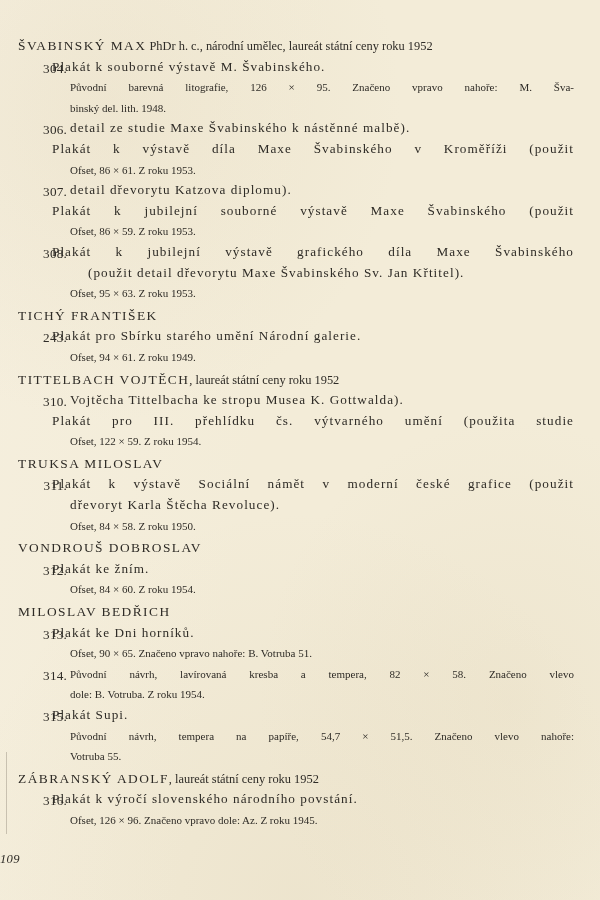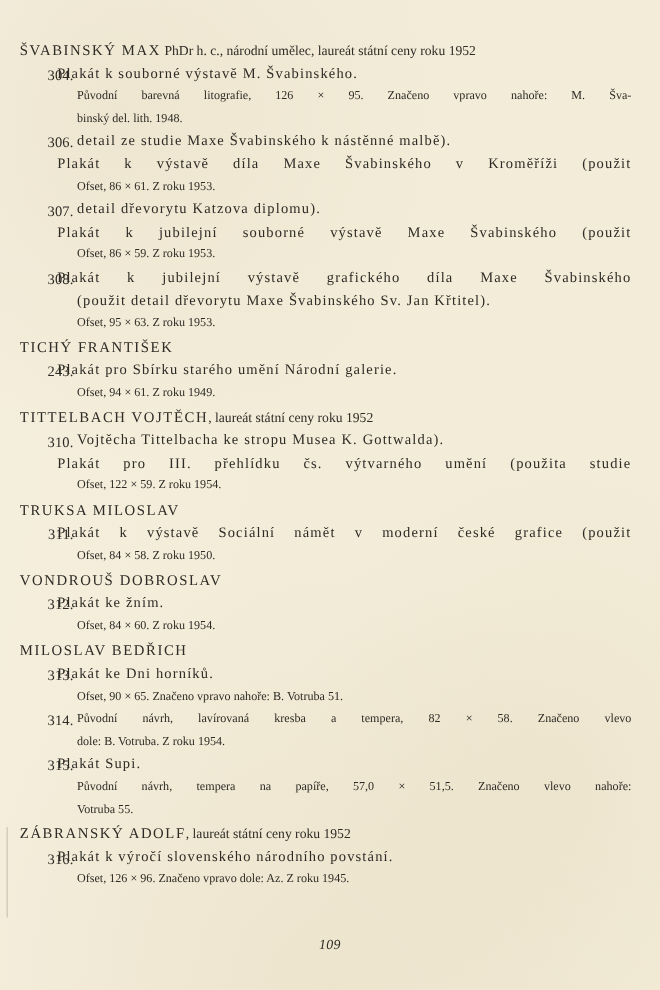--- a/index.html
+++ b/index.html
@@ -107,21 +107,21 @@
   }
   
   .entry-title.justify-full,
   .entry-desc.justify-full { text-align-last: justify; }
 
   #page-number {
     position: absolute;
     left: 0;
     top: 852px;
     width: 600px;
-    text-align: center;
+    text-align: left;
     font-style: italic;
     font-size: 12.6px;
     letter-spacing: .3px;
   }
 </style>
 </head>
 <body>
 
 <div id="page">
   <div id="paper-texture"></div>
@@ -144,21 +144,21 @@
         </div>
         <div class="entry">
           <div class="entry-number">307.</div>
           <div class="entry-title" style="text-indent: 0px;">detail dřevorytu Katzova diplomu).</div>
           <div class="entry-title justify-full">Plakát k jubilejní souborné výstavě Maxe Švabinského (použit</div>
           <div class="entry-desc">Ofset, 86 × 59. Z roku 1953.</div>
         </div>
         <div class="entry">
           <div class="entry-number">308.</div>
           <div class="entry-title justify-full">Plakát k jubilejní výstavě grafického díla Maxe Švabinského</div>
-          <div class="entry-title" style="text-indent: 0px;">(použit detail dřevorytu Maxe Švabinského Sv. Jan Křtitel).</div>
+          <div class="entry-title" style="text-indent: 0px; margin-left: 18px;">(použit detail dřevorytu Maxe Švabinského Sv. Jan Křtitel).</div>
           <div class="entry-desc">Ofset, 95 × 63. Z roku 1953.</div>
         </div>
       </div>
       <div class="artist-block">
         <div class="artist-heading"><span>TICHÝ FRANTIŠEK</span></div>
         <div class="entry">
           <div class="entry-number">243.</div>
           <div class="entry-title">Plakát pro Sbírku starého umění Národní galerie.</div>
           <div class="entry-desc">Ofset, 94 × 61. Z roku 1949.</div>
         </div>
@@ -170,20 +170,21 @@
           <div class="entry-title" style="text-indent: 0px;">Vojtěcha Tittelbacha ke stropu Musea K. Gottwalda).</div>
           <div class="entry-title justify-full">Plakát pro III. přehlídku čs. výtvarného umění (použita studie</div>
           <div class="entry-desc">Ofset, 122 × 59. Z roku 1954.</div>
         </div>
       </div>
       <div class="artist-block">
         <div class="artist-heading"><span>TRUKSA MILOSLAV</span></div>
         <div class="entry">
           <div class="entry-number">311.</div>
           <div class="entry-title justify-full">Plakát k výstavě Sociální námět v moderní české grafice (použit</div>
+          <div class="entry-title" style="text-indent: 0px;">dřevoryt Karla Štěcha Revoluce).</div>
           <div class="entry-desc">Ofset, 84 × 58. Z roku 1950.</div>
         </div>
       </div>
       <div class="artist-block">
         <div class="artist-heading"><span>VONDROUŠ DOBROSLAV</span></div>
         <div class="entry">
           <div class="entry-number">312.</div>
           <div class="entry-title">Plakát ke žním.</div>
           <div class="entry-desc">Ofset, 84 × 60. Z roku 1954.</div>
         </div>
@@ -196,21 +197,21 @@
           <div class="entry-desc">Ofset, 90 × 65. Značeno vpravo nahoře: B. Votruba 51.</div>
         </div>
         <div class="entry">
           <div class="entry-number">314.</div>
           <div class="entry-desc justify-full">Původní návrh, lavírovaná kresba a tempera, 82 × 58. Značeno vlevo</div>
           <div class="entry-desc">dole: B. Votruba. Z roku 1954.</div>
         </div>
         <div class="entry">
           <div class="entry-number">315.</div>
           <div class="entry-title">Plakát  Supi.</div>
-          <div class="entry-desc justify-full">Původní návrh, tempera na papíře, 57,0 × 51,5. Značeno vlevo nahoře:</div>
+          <div class="entry-desc justify-full">Původní návrh, tempera na papíře, 54,7 × 51,5. Značeno vlevo nahoře:</div>
           <div class="entry-desc">Votruba 55.</div>
         </div>
       </div>
       <div class="artist-block">
         <div class="artist-heading"><span>ZÁBRANSKÝ ADOLF</span><span class="artist-note">, laureát státní ceny roku 1952</span></div>
         <div class="entry">
           <div class="entry-number">316.</div>
           <div class="entry-title">Plakát k výročí slovenského národního povstání.</div>
           <div class="entry-desc">Ofset, 126 × 96. Značeno vpravo dole: Az. Z roku 1945.</div>
         </div>

